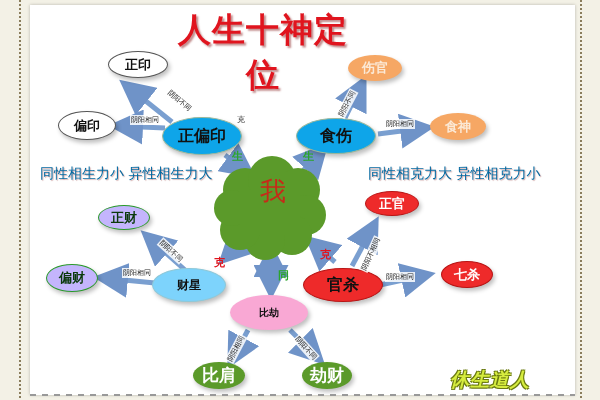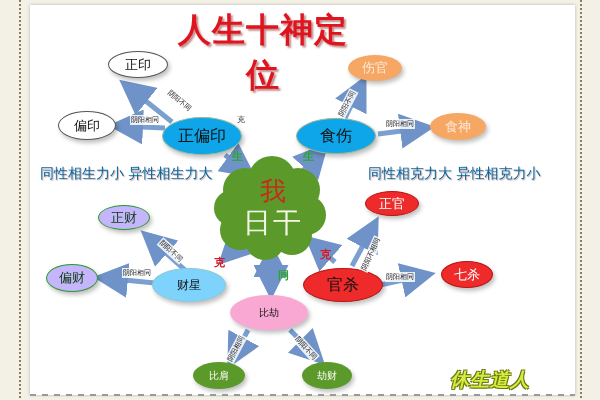--- a/index.html
+++ b/index.html
@@ -19,31 +19,31 @@
   }
   .title {
     position: absolute; left: 168px; top: 8px; width: 190px; text-align: center;
     font-size: 33px; font-weight: bold; color: #e0141e;
     text-shadow: 2px 2px 2px rgba(120,0,0,0.45);
     letter-spacing: 1px;
   }
   svg.diagram { position: absolute; left: 0; top: 0; }
   .node {
     position: absolute; display: flex; align-items: center; justify-content: center;
-    border-radius: 50%; font-weight: normal; box-sizing: border-box;
+    border-radius: 50%; font-weight: bold; box-sizing: border-box;
     box-shadow: 2px 3px 4px rgba(0,0,0,0.25);
   }
   .n-white { background: #fff; border: 1.5px solid #555; color: #111; font-size: 13px; }
   .n-lightgreen { background: #0ea5e9; border: 1.5px solid #9ab79a; color: #111; font-size: 16px; }
   .n-orange { background: #f6a764; color: #fbe9d6; font-size: 13px; }
   .n-green { background: #c4b5fd; border: 1.5px solid #2a9a2a; color: #0b3a0b; font-size: 13px; }
   .n-lightblue { background: #7dd3fc; border: 1.5px solid #8ec8d8; color: #111; font-size: 12px; }
   .n-red { background: #ee2a2a; border: 1.5px solid #b81515; color: #fff; font-size: 13px; }
   .n-redmain { background: #ee2a2a; border: 1.5px solid #b81515; color: #111; font-size: 16px; }
-  .n-darkgreen { background: #5b9a2a; color: #fff; font-size: 10px; }
+  .n-darkgreen { background: #5b9a2a; color: #fff; font-size: 17px; }
   .n-darkgreen-main { background: #f9a8d4; color: #111; font-size: 10px; }
   .center-text {
     position: absolute; left: 218px; top: 176px; width: 110px; text-align: center;
   }
   .center-wo { font-size: 26px; color: #c72a18; font-weight: normal; line-height: 30px; }
   .center-rigan { font-size: 28px; color: #f4f6e8; line-height: 34px; letter-spacing: 2px; }
   .redrule {
     position: absolute; font-size: 14px; font-weight: normal; color: #0369a1;
     text-shadow: 1px 1px 1px rgba(120,0,0,0.35); white-space: nowrap;
   }
@@ -133,21 +133,20 @@
     <circle cx="292" cy="235" r="20"></circle>
     <circle cx="265" cy="240" r="20"></circle>
     <circle cx="240" cy="230" r="20"></circle>
     <circle cx="232" cy="208" r="18"></circle>
     <rect x="240" y="190" width="60" height="45"></rect>
   </g>
 </svg>
 
 <div class="center-text">
   <div class="center-wo">我</div>
-  <div class="center-rigan">日干</div>
 </div>
 
 <div class="node n-lightgreen" style="left:162px;top:117px;width:80px;height:38px;">正偏印</div>
 <div class="node n-white" style="left:108px;top:51px;width:60px;height:27px;">正印</div>
 <div class="node n-white" style="left:58px;top:111px;width:58px;height:29px;">偏印</div>
 
 <div class="node n-lightgreen" style="left:296px;top:118px;width:80px;height:36px;">食伤</div>
 <div class="node n-orange" style="left:348px;top:55px;width:54px;height:26px;">伤官</div>
 <div class="node n-orange" style="left:430px;top:113px;width:56px;height:27px;">食神</div>
 

